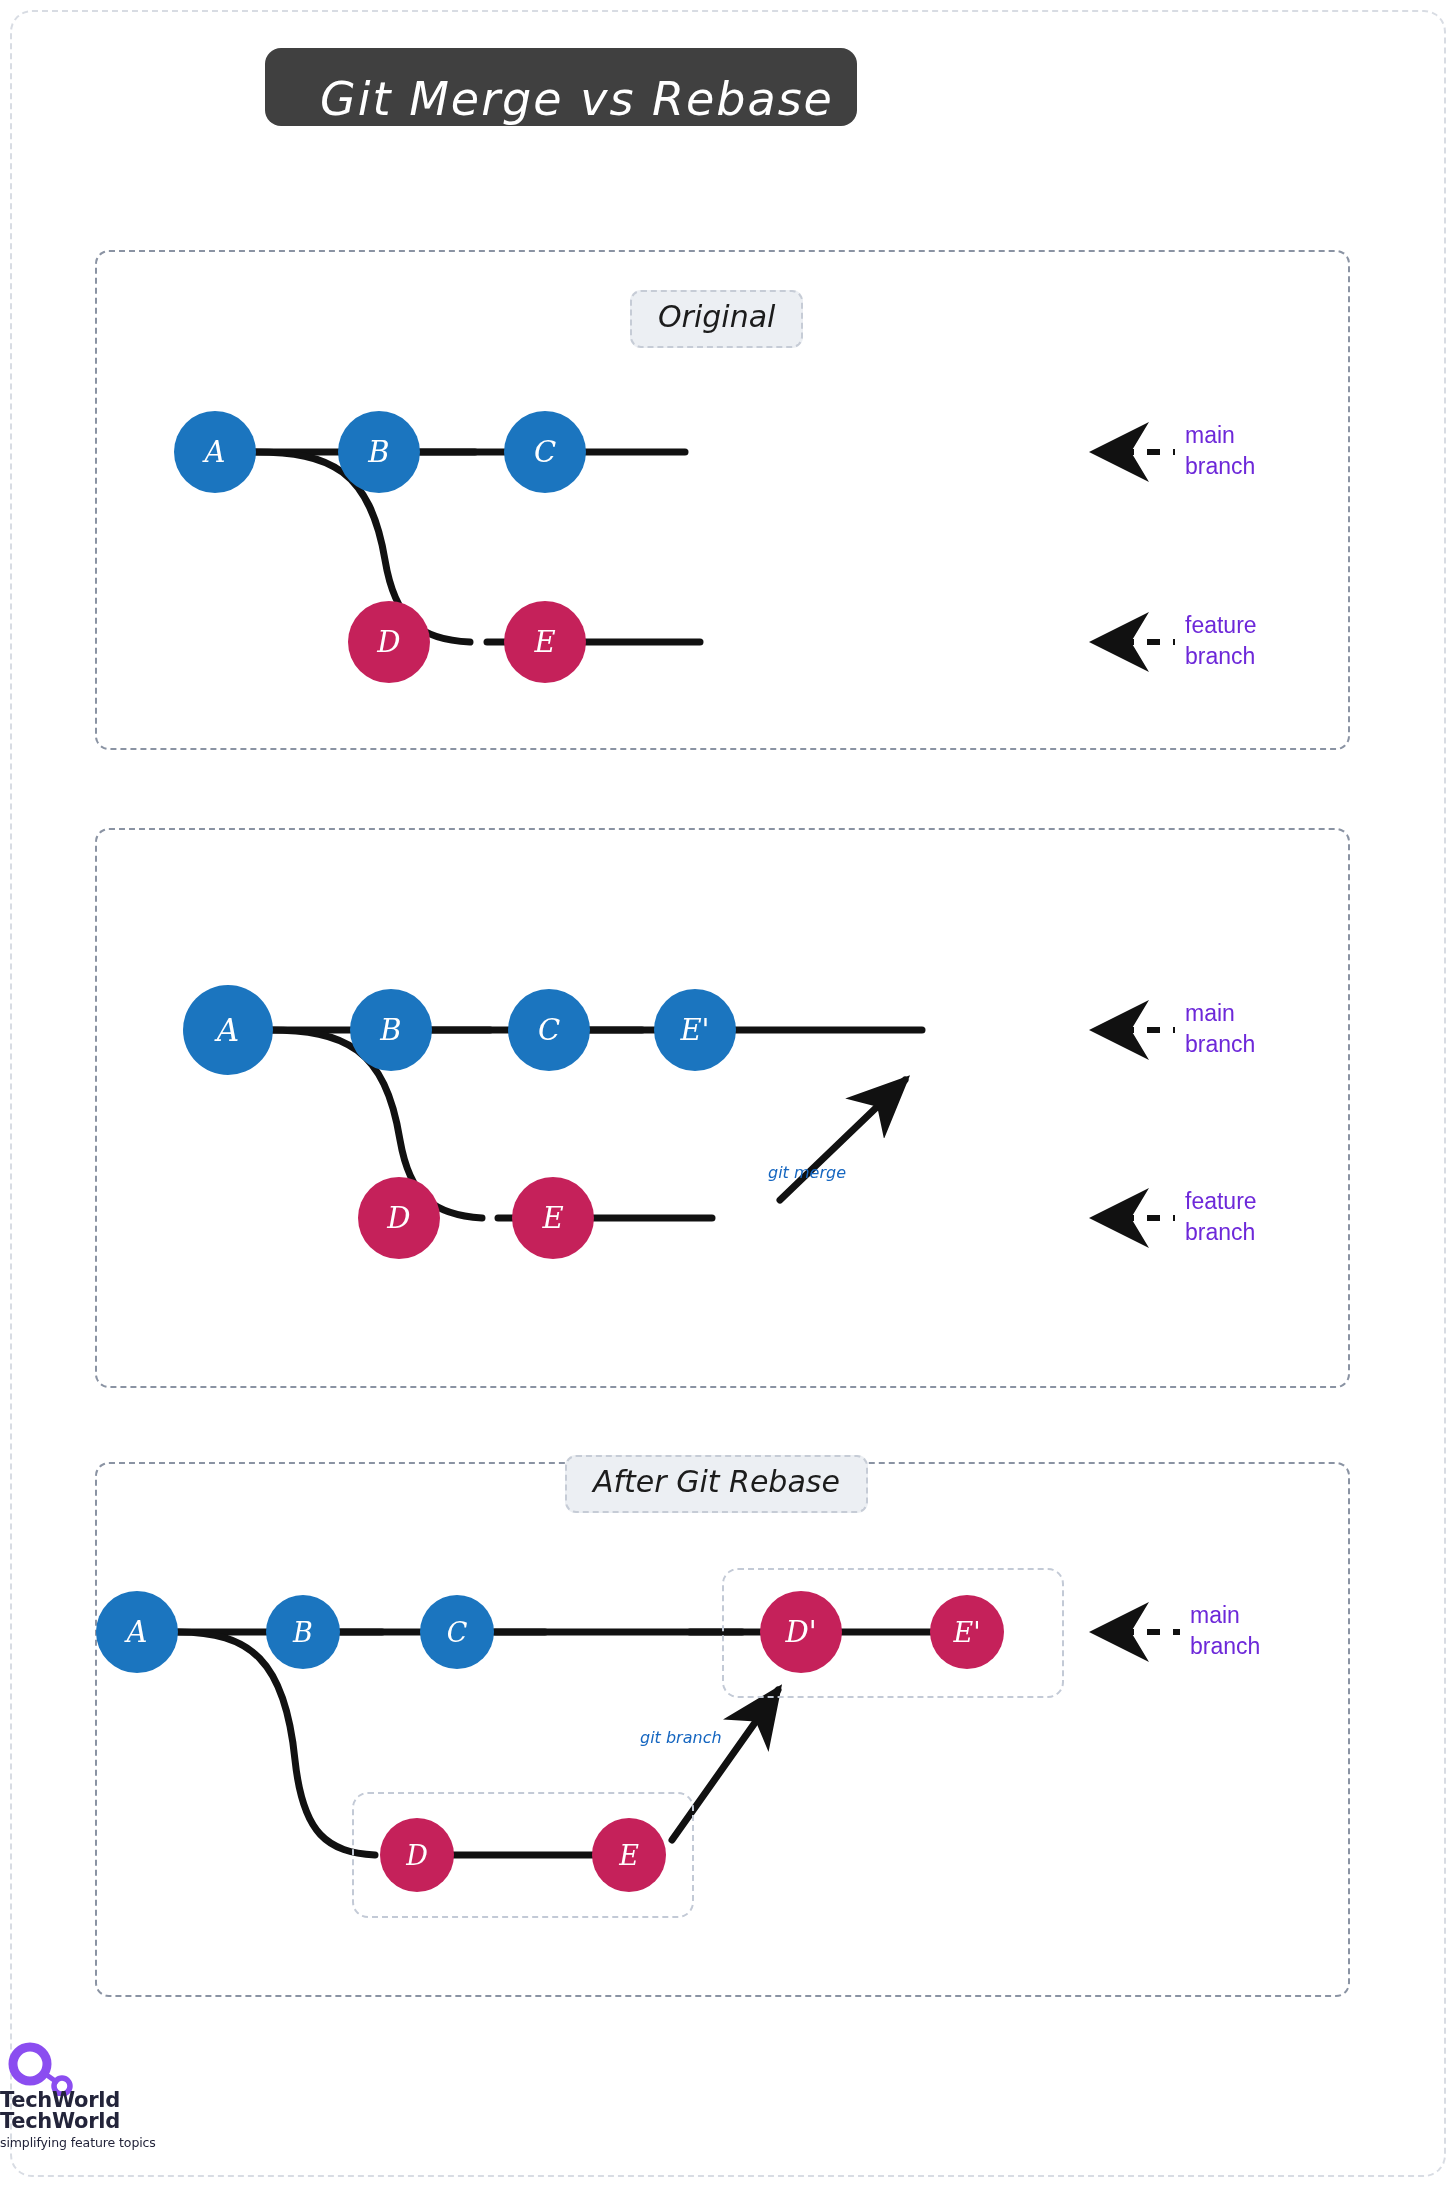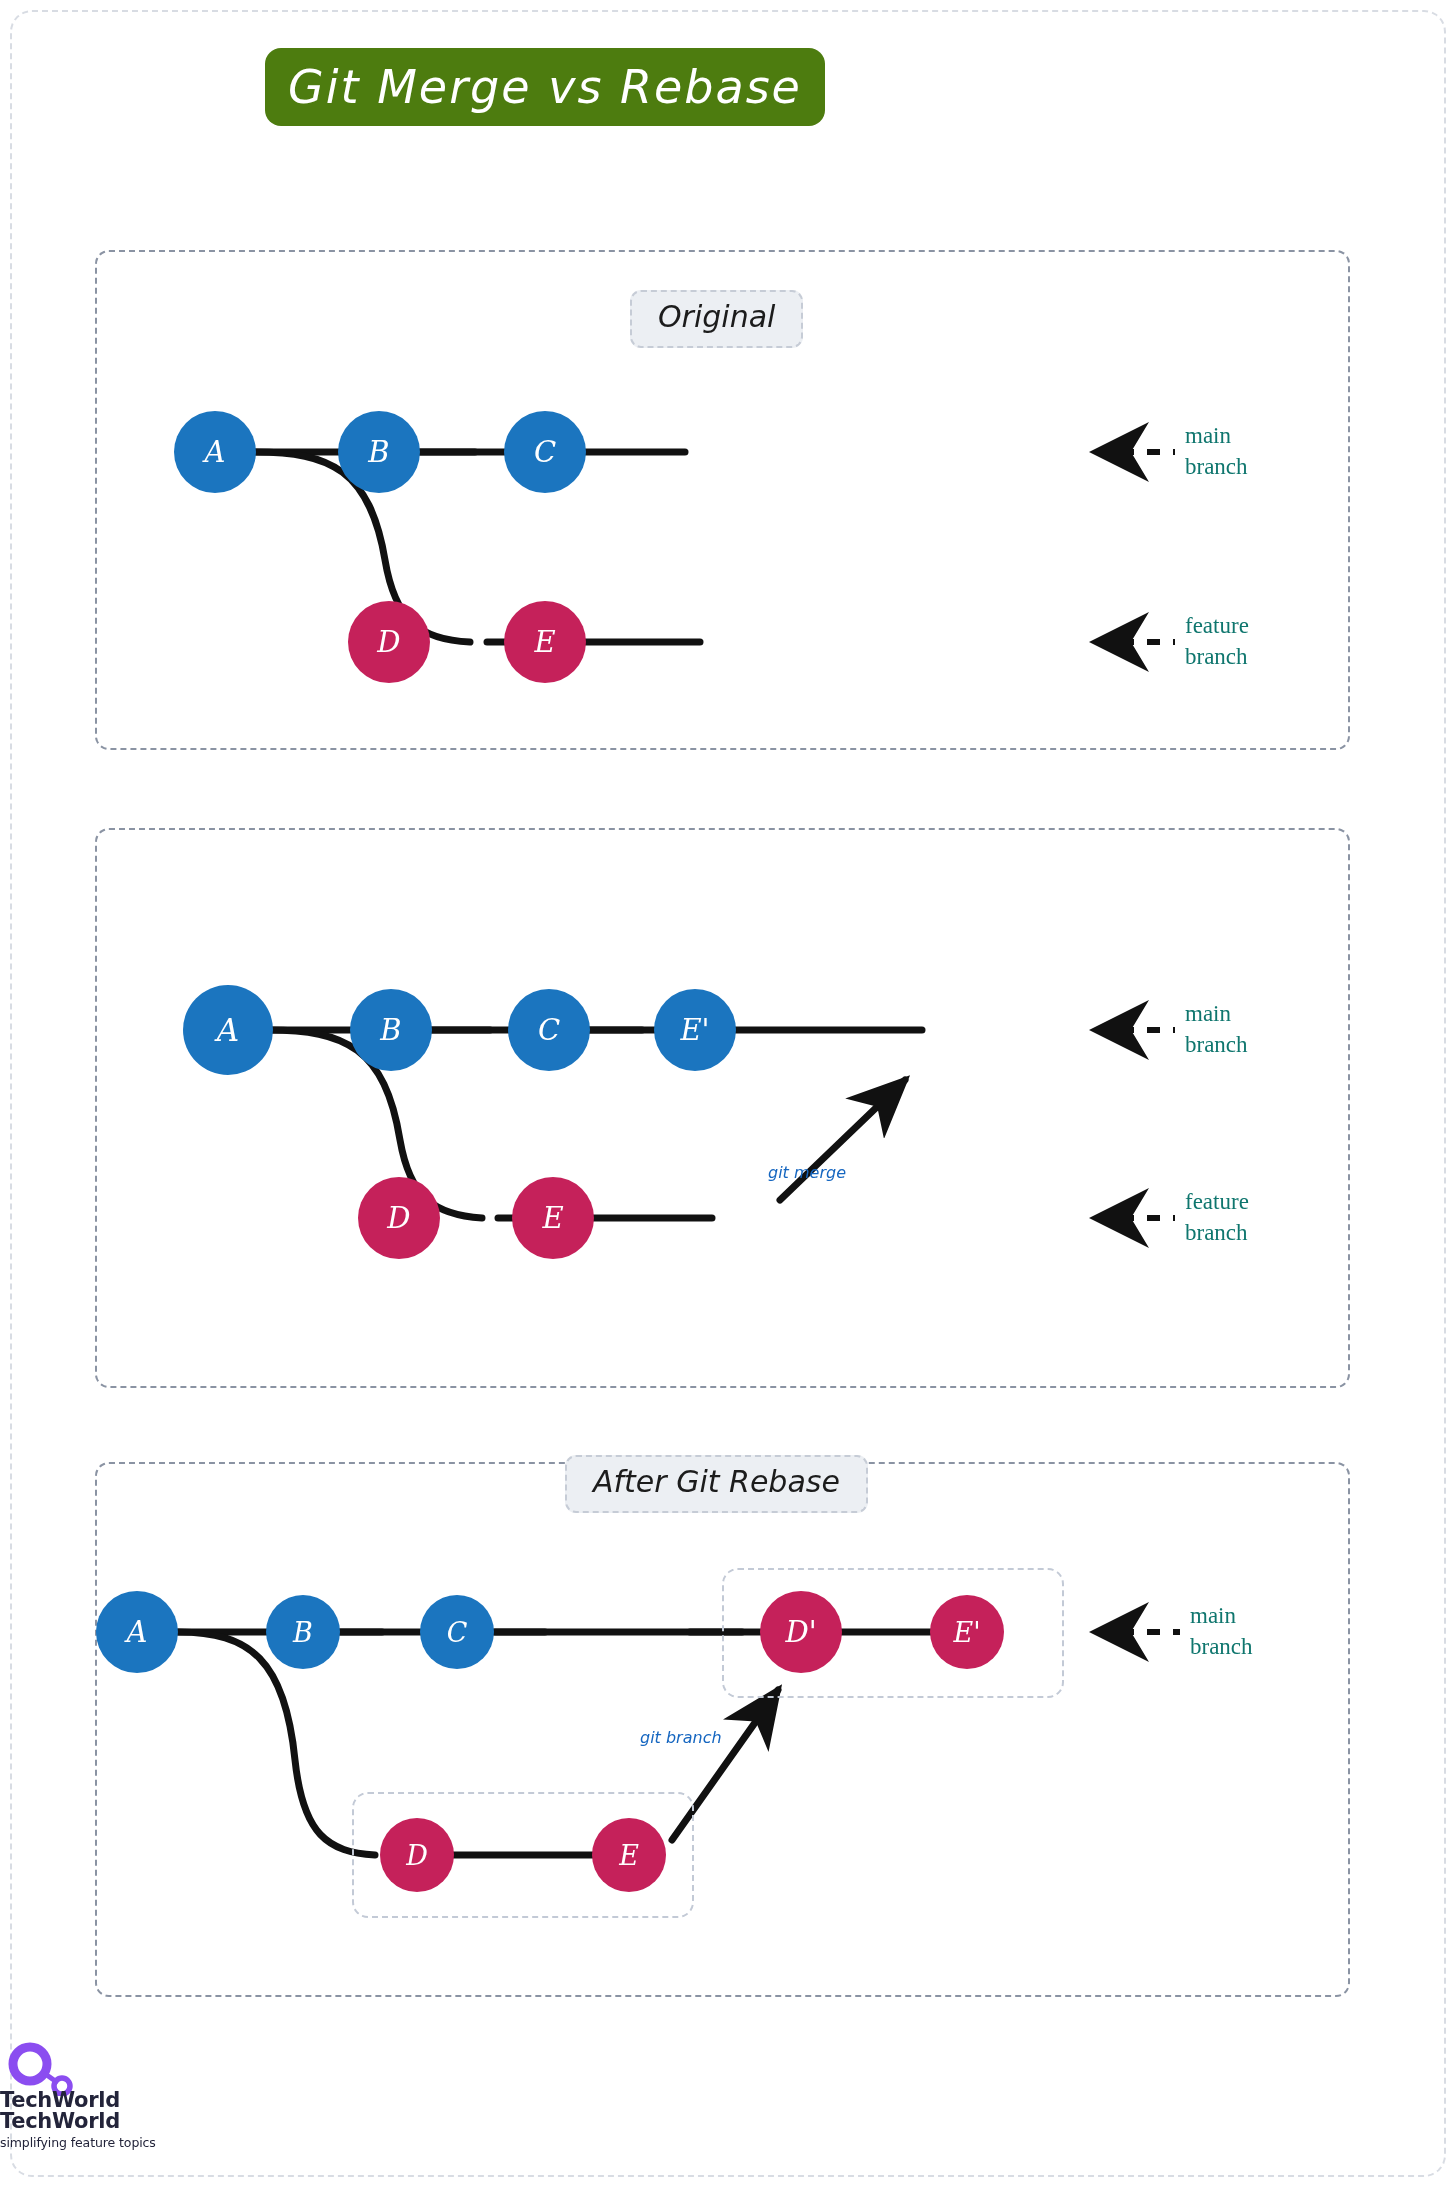--- a/index.html
+++ b/index.html
@@ -29,25 +29,26 @@
     box-sizing: border-box;
   }
 
   
   #title-banner {
     position: absolute;
     left: 265px;
     top: 48px;
     width: 560px;
     height: 78px;
-    background: #4d7c0f;
+    background: #404040;
     border-radius: 16px;
     display: flex;
-    align-items: center;
+    align-items: flex-end;
     justify-content: center;
+    padding-left: 32px;
   }
   #title-text {
     color: #ffffff;
     font-family: "DejaVu Sans", sans-serif;
     font-size: 46px;
     font-weight: 400;
     letter-spacing: 2px;
     font-style: italic;
     white-space: nowrap;
   }
@@ -110,23 +111,23 @@
     top: 0;
     width: 1456px;
     height: 2187px;
     pointer-events: none;
     z-index: 2;
   }
 
   
   .branch-label {
     position: absolute;
-    font-family: Liberation Serif, serif;
+    font-family: Liberation Sans, sans-serif;
     font-size: 23px;
-    color: #0f766e;
+    color: #6d28d9;
     line-height: 1.35;
     white-space: nowrap;
     z-index: 6;
   }
 
   
   .op-label {
     position: absolute;
     font-family: "DejaVu Sans", sans-serif;
     font-size: 16px;

